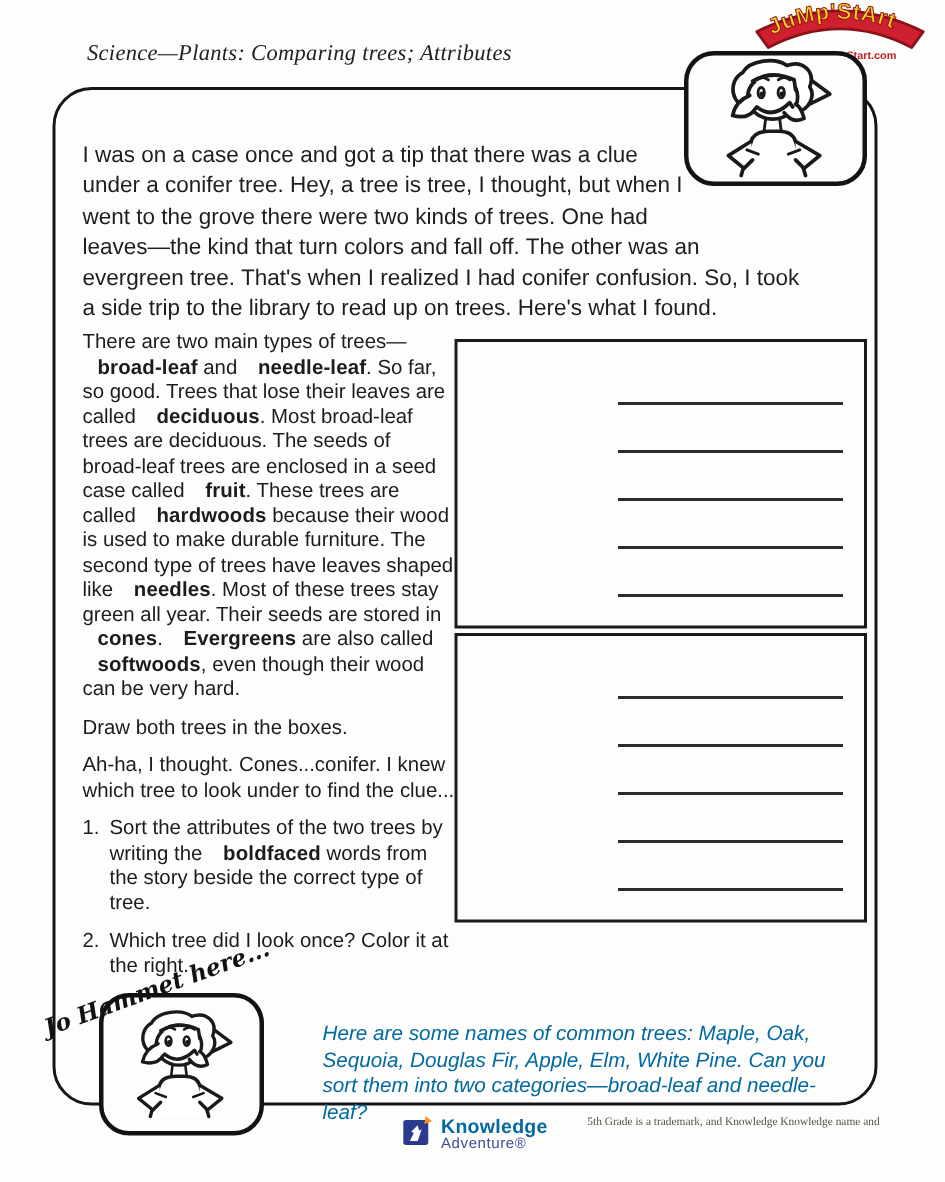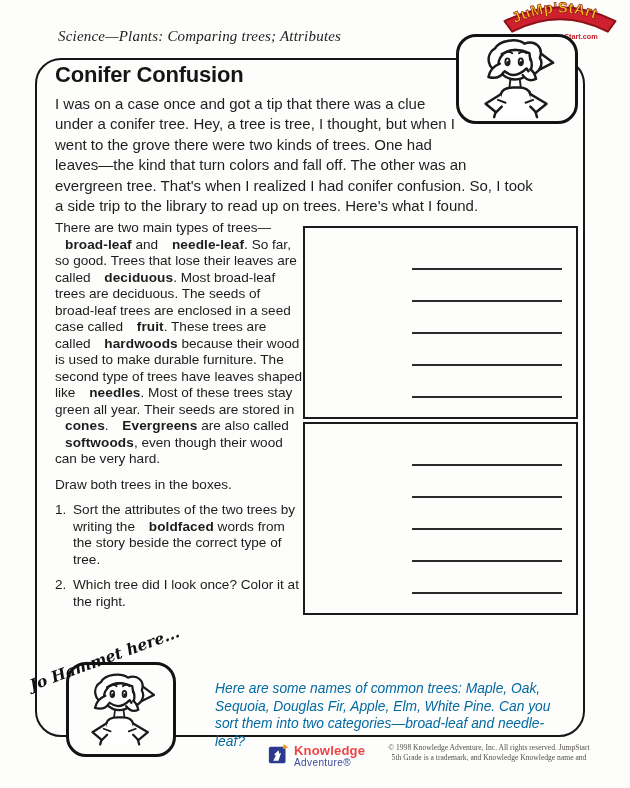--- a/index.html
+++ b/index.html
@@ -76,21 +76,21 @@
   
   .note-italic {
     position:absolute; left:215px; top:680px; width:340px;
     font-family:Liberation Sans, sans-serif; font-style:italic;
     font-size:13.8px; line-height:17.6px; color:#0369a1;
   }
   
   .ka-logo { position:absolute; left:268px; top:744px; display:flex; gap:5px; }
   .ka-icon { width:21px; height:21px; position:relative; flex:0 0 21px; }
   .ka-text { line-height:1; }
-  .ka-line1 { font-size:13px; font-weight:bold; color:#ef4444; letter-spacing:.2px; }
+  .ka-line1 { font-size:13px; font-weight:bold; color:#0369a1; letter-spacing:.2px; }
   .ka-line2 { font-size:10px; color:#3b4a9a; letter-spacing:.4px; margin-top:1px; }
   .copyright {
     position:absolute; left:383px; top:743px; width:212px;
     font-family:"Liberation Serif", serif; font-size:7.6px; line-height:9.6px;
     color:#55514a; text-align:center;
   }
   .copyright span { display:block; }
 </style>
 </head>
 <body>
@@ -139,30 +139,30 @@
   </svg>
 
   <div class="main-border"></div>
 
   <div class="char-box">
     <svg viewBox="0 0 120 104">
       <use href="#girl"></use>
     </svg>
   </div>
 
-  <div class="page-title">Conifer Confusion</div>
 
   <p class="intro">
     <span class="char-spacer"></span>
     <span>I was on a case once and got a tip that there was a clue under a conifer tree. Hey, a tree is tree, I thought, but when I went to the grove there were two kinds of trees. One had leaves—the kind that turn colors and fall off. The other was an evergreen tree. That's when I realized I had conifer confusion. So, I took a side trip to the library to read up on trees. Here's what I found.</span>
   </p>
 
   <div class="left-col">
     <p>There are two main types of trees—<b>broad-leaf</b> and <b>needle-leaf</b>. So far, so good. Trees that lose their leaves are called <b>deciduous</b>. Most broad-leaf trees are deciduous. The seeds of broad-leaf trees are enclosed in a seed case called <b>fruit</b>. These trees are called <b>hardwoods</b> because their wood is used to make durable furniture. The second type of trees have leaves shaped like <b>needles</b>. Most of these trees stay green all year. Their seeds are stored in <b>cones</b>. <b>Evergreens</b> are also called <b>softwoods</b>, even though their wood can be very hard.</p>
     <p>Draw both trees in the boxes.</p>
+    <p>Ah-ha, I thought. Cones...conifer. I knew which tree to look under to find the clue...</p>
     <div class="q-list">
       <div class="q-item">
         <span class="q-num">1.</span>
         <span class="q-text">Sort the attributes of the two trees by writing the <b>boldfaced</b> words from the story beside the correct type of tree.</span>
       </div>
       <div class="q-item">
         <span class="q-num">2.</span>
         <span class="q-text">Which tree did I look once? Color it at the right.</span>
       </div>
     </div>
@@ -200,17 +200,16 @@
         <path d="M6,19 L9,13 L7,12 L12,7 L13,11 L15,10 L12,19 Z" fill="#ffffff"></path>
       </svg>
     </div>
     <div class="ka-text">
       <div class="ka-line1">Knowledge</div>
       <div class="ka-line2">Adventure®</div>
     </div>
   </div>
 
   <div class="copyright">
-    <span>© 1998 Knowledge Adventure, Inc. All rights reserved. JumpStart</span>
     <span>5th Grade is a trademark, and Knowledge Knowledge name and</span>
   </div>
 
 </div>
 
 </body></html>

